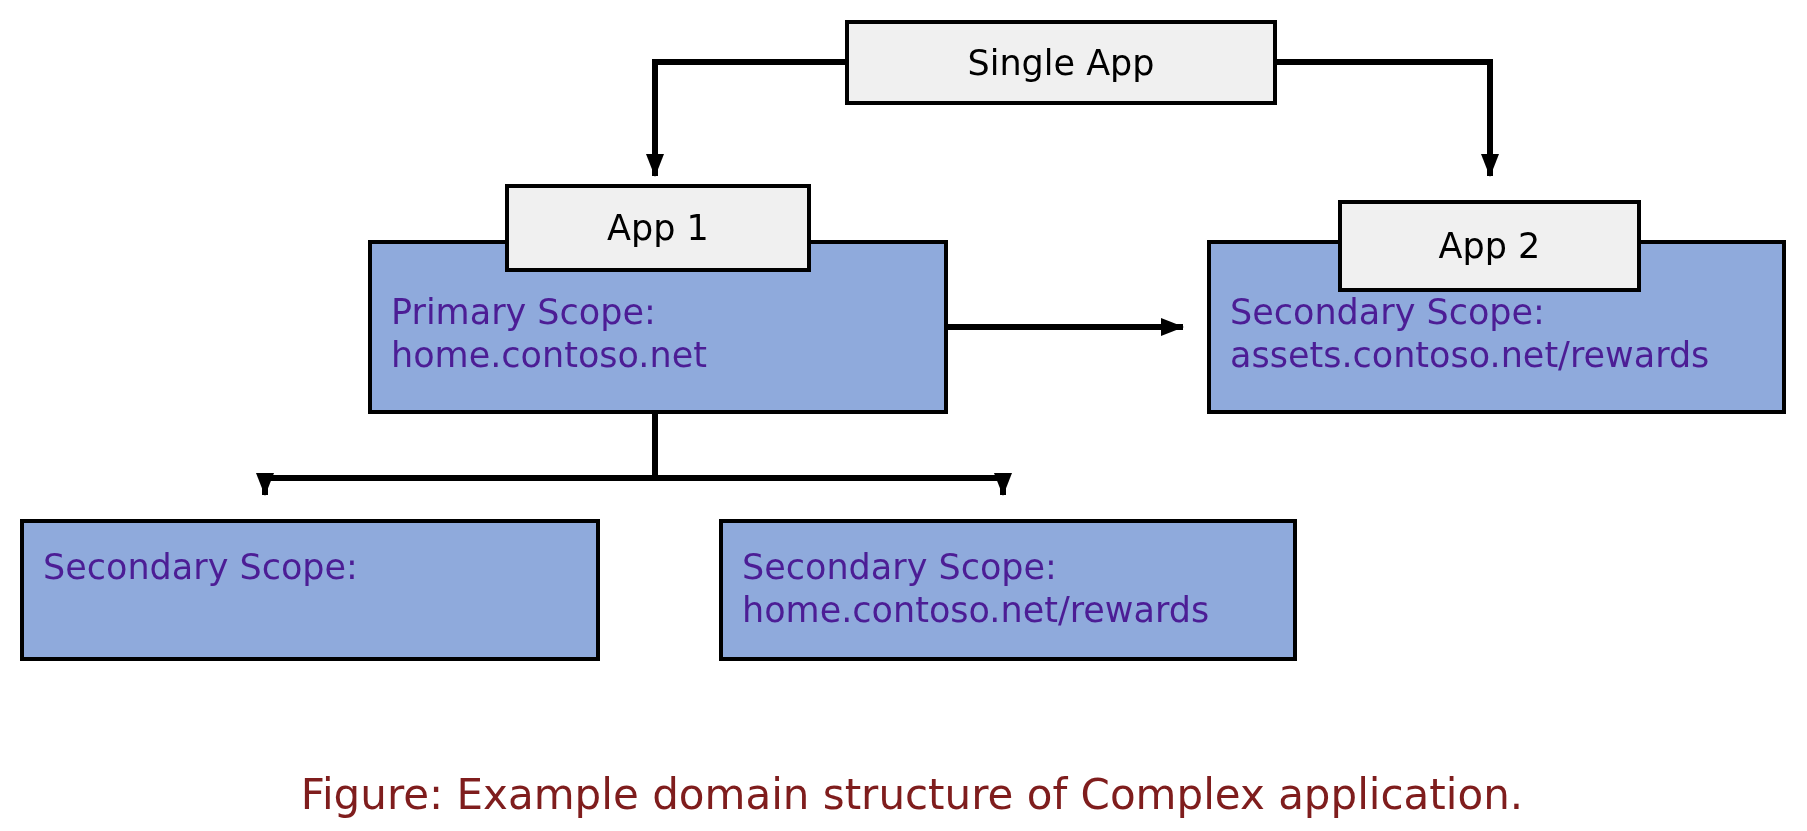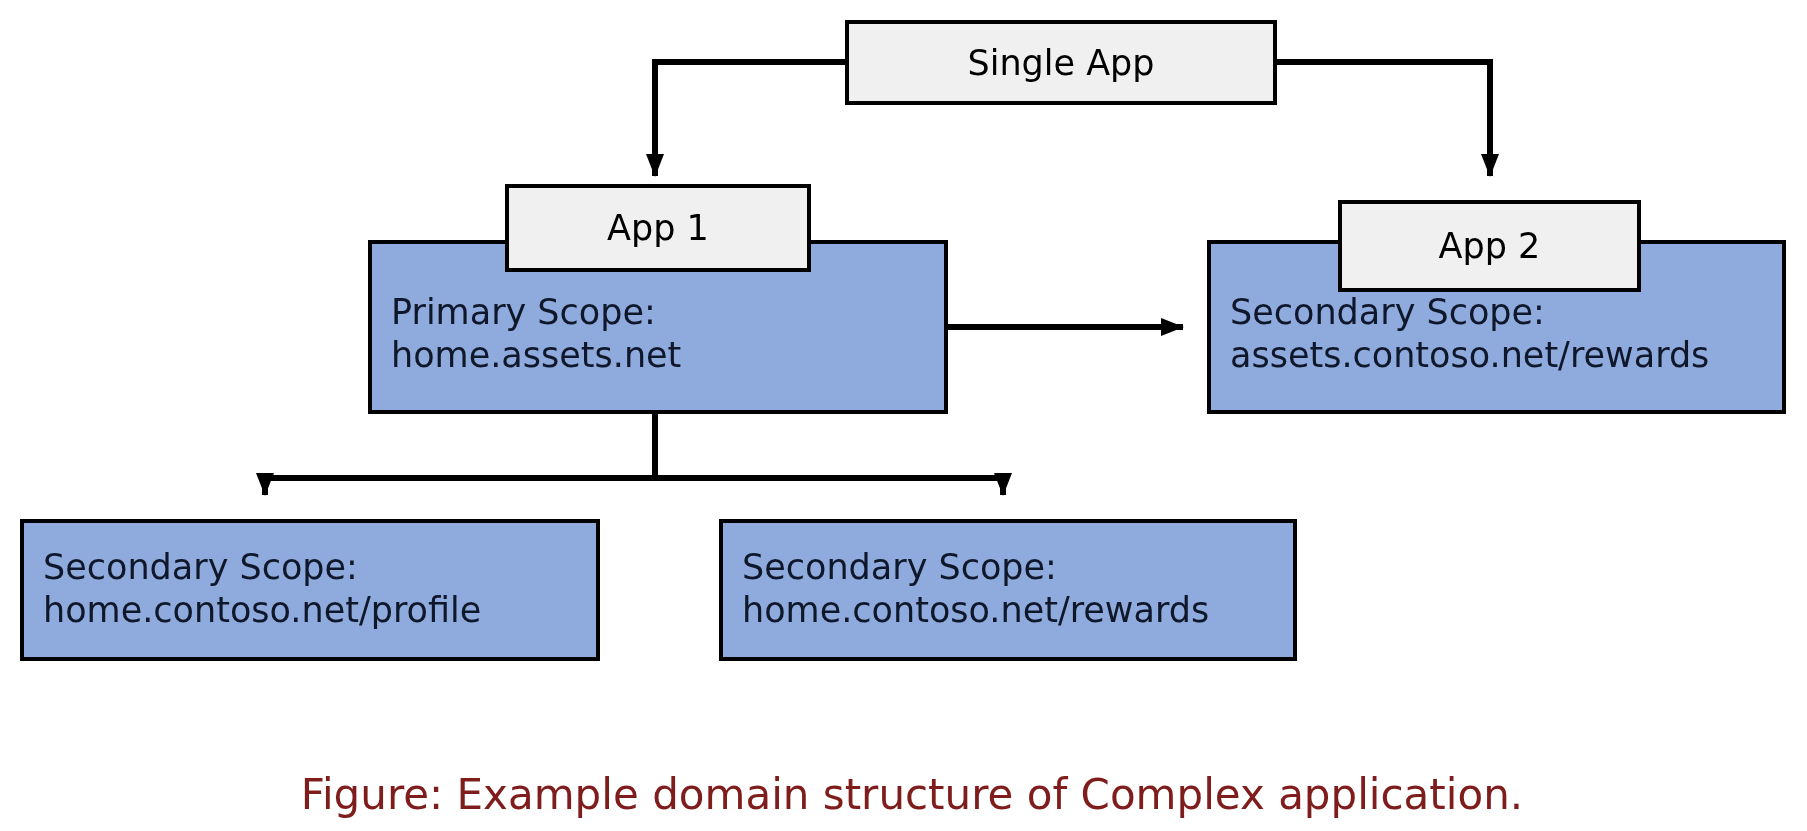--- a/index.html
+++ b/index.html
@@ -55,21 +55,21 @@
     line-height: 1.05;
     font-family: "DejaVu Sans", sans-serif;
     letter-spacing: 0px;
     white-space: nowrap;
   }
 
   .scope-text {
     position: absolute;
     left: 19px;
     right: 10px;
-    color: #0f172a;
+    color: #4c1d95;
     font-size: 35px;
     line-height: 1.22;
     font-family: "DejaVu Sans", sans-serif;
     white-space: nowrap;
   }
   .scope-text .l1 { display: block; }
   .scope-text .l2 { display: block; }
 
   
   #node-single-app {
@@ -156,21 +156,21 @@
     </g>
   </svg>
 
   <div class="node tab" id="node-single-app">
     <span class="tab-label">Single App</span>
   </div>
 
   <div class="node scope" id="node-primary-scope">
     <span class="scope-text">
       <span class="l1">Primary Scope:</span>
-      <span class="l2">home.assets.net</span>
+      <span class="l2">home.contoso.net</span>
     </span>
   </div>
 
   <div class="node tab" id="node-app1-tab">
     <span class="tab-label">App 1</span>
   </div>
 
   <div class="node scope" id="node-app2-scope">
     <span class="scope-text">
       <span class="l1">Secondary Scope:</span>
@@ -178,21 +178,20 @@
     </span>
   </div>
 
   <div class="node tab" id="node-app2-tab">
     <span class="tab-label">App 2</span>
   </div>
 
   <div class="node scope" id="node-secondary-profile">
     <span class="scope-text">
       <span class="l1">Secondary Scope:</span>
-      <span class="l2">home.contoso.net/profile</span>
     </span>
   </div>
 
   <div class="node scope" id="node-secondary-rewards">
     <span class="scope-text">
       <span class="l1">Secondary Scope:</span>
       <span class="l2">home.contoso.net/rewards</span>
     </span>
   </div>
 

